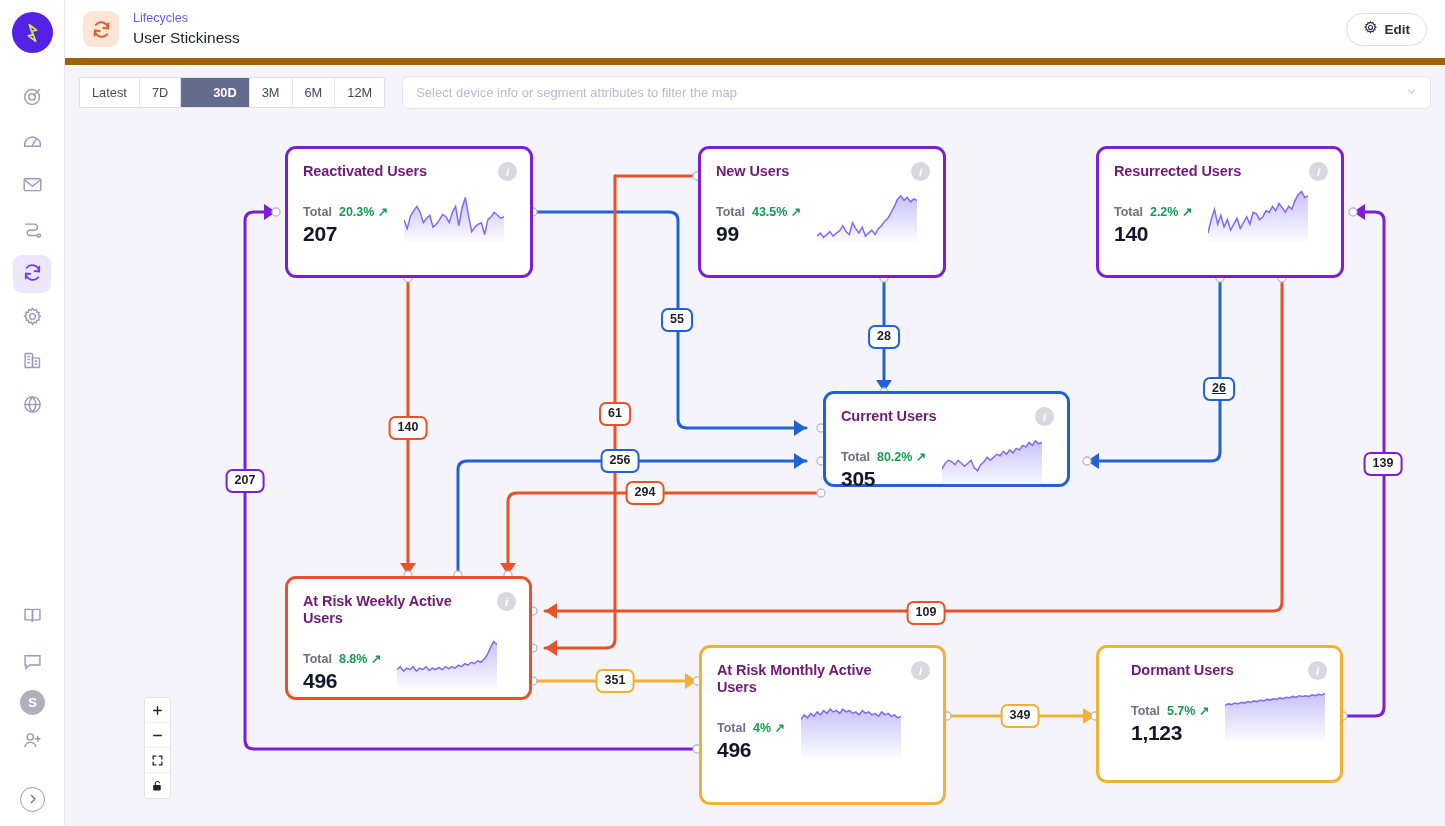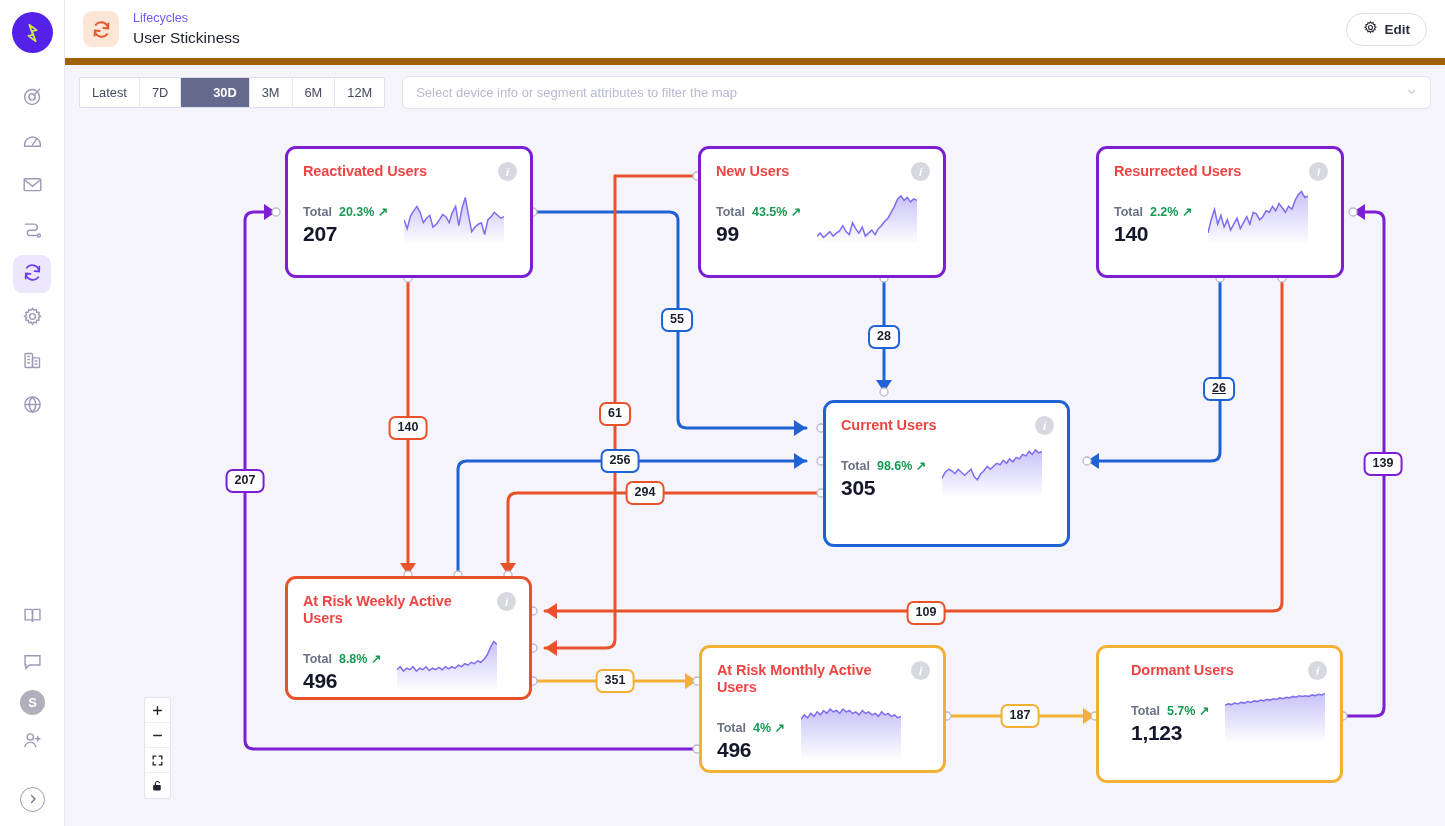--- a/index.html
+++ b/index.html
@@ -92,21 +92,21 @@
   .node {
     position:absolute; background:#fff; border-radius:11px;
     border:3px solid #7c1fd4; box-sizing:border-box;
     padding:14px 15px 10px 15px;
   }
   .node.blue   { border-color:#1f62d4; }
   .node.orange { border-color:#e8522a; }
   .node.amber  { border-color:#f2b134; }
 
   .node-title {
-    font-size:14.5px; font-weight:bold; color:#ef4444; line-height:17px;
+    font-size:14.5px; font-weight:bold; color:#701a75; line-height:17px;
     padding-right:28px; letter-spacing:-0.1px;
   }
   .info-i {
     position:absolute; top:13px; right:13px; width:19px; height:19px;
     border-radius:50%; background:#d8d8e0; color:#fff; font-size:11.5px;
     font-weight:bold; font-style:italic;
     display:flex; align-items:center; justify-content:center; cursor:pointer;
   }
   .node-body { display:flex; align-items:flex-end; margin-top:10px; }
   .metrics { flex:0 0 auto; }
@@ -419,28 +419,28 @@
                     <linearGradient id="g_resurrected" x1="0" y1="0" x2="0" y2="1">
                       <stop offset="0" stop-color="#9b91f2" stop-opacity="0.55"></stop>
                       <stop offset="1" stop-color="#9b91f2" stop-opacity="0.03"></stop>
                     </linearGradient>
                   </defs>
                   <path d="M0.0 43.1 L3.2 29.7 L6.5 19.3 L9.7 34.2 L12.9 25.3 L16.1 37.1 L19.4 29.7 L22.6 40.1 L25.8 34.2 L29.0 28.2 L32.3 38.6 L35.5 32.7 L38.7 26.7 L41.9 34.2 L45.2 22.3 L48.4 23.8 L51.6 29.7 L54.8 26.7 L58.1 20.8 L61.3 22.3 L64.5 16.3 L67.7 20.8 L71.0 13.4 L74.2 17.8 L77.4 22.3 L80.6 16.3 L83.9 19.3 L87.1 10.4 L90.3 4.5 L93.5 1.5 L96.8 7.4 L100.0 5.9 L100 52 L0 52 Z" fill="url(#g_resurrected)"></path>
                   <path d="M0.0 43.1 L3.2 29.7 L6.5 19.3 L9.7 34.2 L12.9 25.3 L16.1 37.1 L19.4 29.7 L22.6 40.1 L25.8 34.2 L29.0 28.2 L32.3 38.6 L35.5 32.7 L38.7 26.7 L41.9 34.2 L45.2 22.3 L48.4 23.8 L51.6 29.7 L54.8 26.7 L58.1 20.8 L61.3 22.3 L64.5 16.3 L67.7 20.8 L71.0 13.4 L74.2 17.8 L77.4 22.3 L80.6 16.3 L83.9 19.3 L87.1 10.4 L90.3 4.5 L93.5 1.5 L96.8 7.4 L100.0 5.9" fill="none" stroke="#7b6ef0" stroke-width="1.5"></path>
                 </svg></div>
             </div>
           </div>
-          <div class="node blue" style="left: 758px; top: 280px; width: 247px; height: 147px;">
+          <div class="node blue" style="left: 758px; top: 271px; width: 247px; height: 96px;">
             <div class="node-title">Current Users</div>
             <div class="info-i">i</div>
             <div class="node-body">
               <div class="metrics">
                 <div class="metric-row">
                   <span class="metric-label">Total</span>
-                  <span class="metric-delta">98.6% ↗</span>
+                  <span class="metric-delta">80.2% ↗</span>
                 </div>
                 <div class="metric-value">305</div>
               </div>
               <div class="spark"><svg width="100" height="52" viewBox="0 0 100 52">
                   <defs>
                     <linearGradient id="g_current" x1="0" y1="0" x2="0" y2="1">
                       <stop offset="0" stop-color="#9b91f2" stop-opacity="0.55"></stop>
                       <stop offset="1" stop-color="#9b91f2" stop-opacity="0.03"></stop>
                     </linearGradient>
                   </defs>
@@ -465,21 +465,21 @@
                     <linearGradient id="g_at-risk-weekly" x1="0" y1="0" x2="0" y2="1">
                       <stop offset="0" stop-color="#9b91f2" stop-opacity="0.55"></stop>
                       <stop offset="1" stop-color="#9b91f2" stop-opacity="0.03"></stop>
                     </linearGradient>
                   </defs>
                   <path d="M0.0 32.7 L3.2 29.7 L6.5 34.2 L9.7 31.2 L12.9 32.7 L16.1 29.7 L19.4 34.2 L22.6 31.2 L25.8 32.7 L29.0 29.7 L32.3 33.4 L35.5 31.2 L38.7 32.7 L41.9 30.5 L45.2 32.7 L48.4 29.7 L51.6 31.9 L54.8 29.7 L58.1 31.2 L61.3 28.2 L64.5 29.7 L67.7 26.7 L71.0 28.2 L74.2 25.3 L77.4 26.7 L80.6 23.8 L83.9 25.3 L87.1 22.3 L90.3 17.8 L93.5 10.4 L96.8 4.5 L100.0 7.4 L100 52 L0 52 Z" fill="url(#g_at-risk-weekly)"></path>
                   <path d="M0.0 32.7 L3.2 29.7 L6.5 34.2 L9.7 31.2 L12.9 32.7 L16.1 29.7 L19.4 34.2 L22.6 31.2 L25.8 32.7 L29.0 29.7 L32.3 33.4 L35.5 31.2 L38.7 32.7 L41.9 30.5 L45.2 32.7 L48.4 29.7 L51.6 31.9 L54.8 29.7 L58.1 31.2 L61.3 28.2 L64.5 29.7 L67.7 26.7 L71.0 28.2 L74.2 25.3 L77.4 26.7 L80.6 23.8 L83.9 25.3 L87.1 22.3 L90.3 17.8 L93.5 10.4 L96.8 4.5 L100.0 7.4" fill="none" stroke="#7b6ef0" stroke-width="1.5"></path>
                 </svg></div>
             </div>
           </div>
-          <div class="node amber" style="left: 634px; top: 525px; width: 247px; height: 128px;">
+          <div class="node amber" style="left: 634px; top: 525px; width: 247px; height: 160px;">
             <div class="node-title">At Risk Monthly Active Users</div>
             <div class="info-i">i</div>
             <div class="node-body">
               <div class="metrics">
                 <div class="metric-row">
                   <span class="metric-label">Total</span>
                   <span class="metric-delta">4% ↗</span>
                 </div>
                 <div class="metric-value">496</div>
               </div>
@@ -524,21 +524,21 @@
           <div class="elabel orange" style="left: 343px; top: 308px;">140</div>
           <div class="elabel " style="left: 612px; top: 200px;">55</div>
           <div class="elabel orange" style="left: 550px; top: 294px;">61</div>
           <div class="elabel " style="left: 819px; top: 217px;">28</div>
           <div class="elabel " style="left: 555px; top: 341px;">256</div>
           <div class="elabel orange" style="left: 580px; top: 373px;">294</div>
           <div class="elabel " style="left: 1154px; top: 269px; text-decoration: underline;">26</div>
           <div class="elabel purple" style="left: 1318px; top: 344px;">139</div>
           <div class="elabel orange" style="left: 861px; top: 493px;">109</div>
           <div class="elabel amber" style="left: 550px; top: 561px;">351</div>
-          <div class="elabel amber" style="left: 955px; top: 596px;">187</div>
+          <div class="elabel amber" style="left: 955px; top: 596px;">349</div>
         </div>
 
       <div class="zoomctl">
         <div>
           <svg width="13" height="13" viewBox="0 0 24 24" stroke="#20222c" stroke-width="2.6" stroke-linecap="round">
               <path d="M12 5v14M5 12h14"></path>
             </svg>
         </div>
         <div>
           <svg width="13" height="13" viewBox="0 0 24 24" stroke="#20222c" stroke-width="2.6" stroke-linecap="round">

